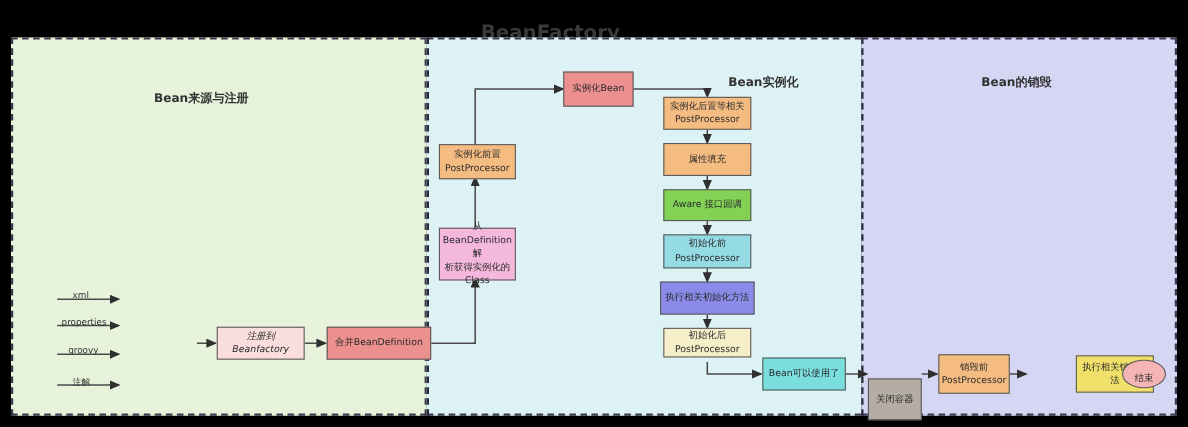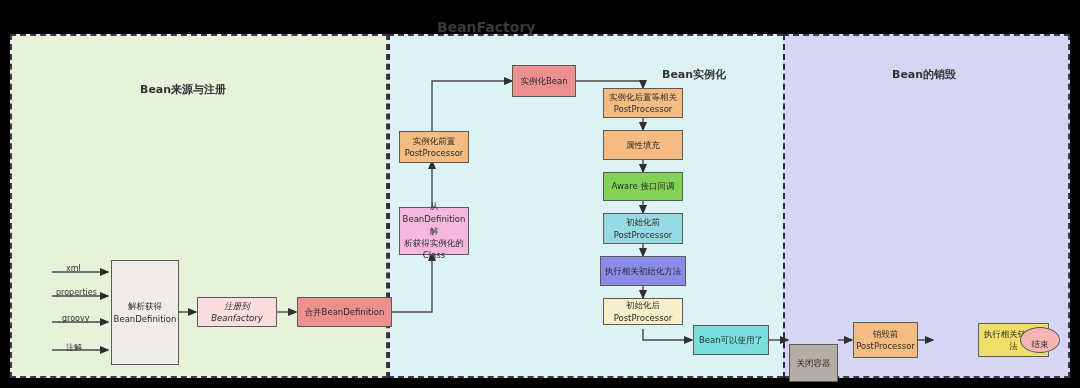--- a/index.html
+++ b/index.html
@@ -5,21 +5,21 @@
   html,body{margin:0;padding:0;background:#000;}
   #stage{position:relative;width:1080px;height:388px;background:#000;overflow:hidden;
          font-family:"DejaVu Sans","Liberation Sans",sans-serif;}
   .lane{position:absolute;box-sizing:border-box;border:2px dashed #3a3a4a;}
   #lane-src{left:10px;top:34px;width:378px;height:344px;background:#e6f2d9;}
   #lane-inst{left:388px;top:34px;width:395px;height:344px;background:#dcf2f4;border-left:none;border-right:none;}
   #lane-dest{left:783px;top:34px;width:287px;height:344px;background:#d5d5f4;border-left:none;}
   .divider{position:absolute;top:34px;height:344px;width:0;border-left:2px dashed #2a2a3a;}
   #div1{left:388px;} #div2{left:783px;}
   .lane-title{position:absolute;font-size:11px;color:#333;white-space:nowrap;font-weight:bold;}
-  #title{position:absolute;left:437px;top:19px;font-size:14px;font-weight:bold;color:#3a3a3a;}
+  #title{position:absolute;left:437px;top:19px;font-size:18px;font-weight:bold;color:#3a3a3a;}
   .node{position:absolute;box-sizing:border-box;border:1.6px solid #5a5a5a;
         display:flex;align-items:center;justify-content:center;text-align:center;
         font-size:8.5px;color:#2b2b2b;line-height:1.45;padding:2px 3px;}
   .ellipse{border-radius:50%;align-items:flex-end;}
   .lbl{position:absolute;font-size:8px;color:#333;background:transparent;white-space:nowrap;}
   svg#wires{position:absolute;left:0;top:0;width:1080px;height:388px;pointer-events:none;}
 </style>
 </head>
 <body>
 
@@ -65,23 +65,20 @@
       <path d="M918,340 L933,340"></path>
       <path d="M1005,340 L1019,340"></path>
     </g>
   </svg>
 
   <div class="lbl" style="left:66px;top:264px;">xml</div>
   <div class="lbl" style="left:56px;top:288px;">properties</div>
   <div class="lbl" style="left:62px;top:314px;">groovy</div>
   <div class="lbl" style="left:66px;top:342px;">注解</div>
 
-  <div class="node" style="left:111px;top:260px;width:68px;height:105px;background:#f0ebe8;">
-    <span>解析获得<br>BeanDefinition</span>
-    </div>
 
   <div class="node" style="left:197px;top:297px;width:80px;height:30px;background:#fadddd;font-style:italic;">
     <span>注册到Beanfactory</span>
     </div>
 
   <div class="node" style="left:297px;top:297px;width:95px;height:30px;background:#ec8f8f;">
     <span>合并BeanDefinition</span>
     </div>
 
   <div class="node" style="left:399px;top:207px;width:70px;height:48px;background:#f5b8dd;">

